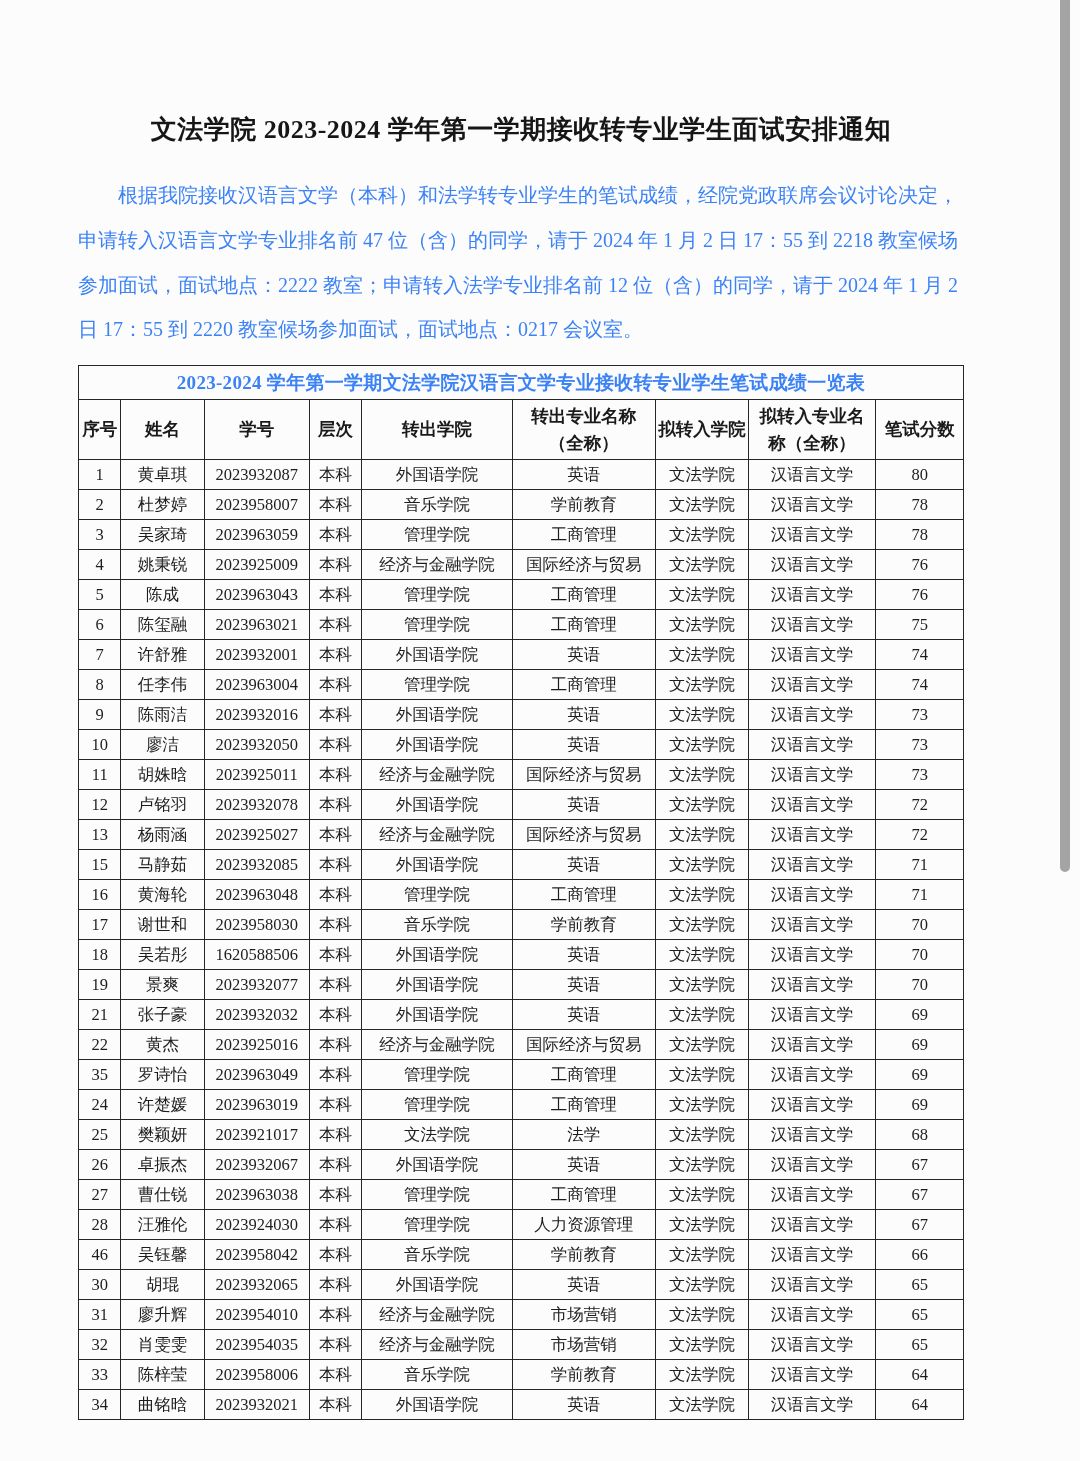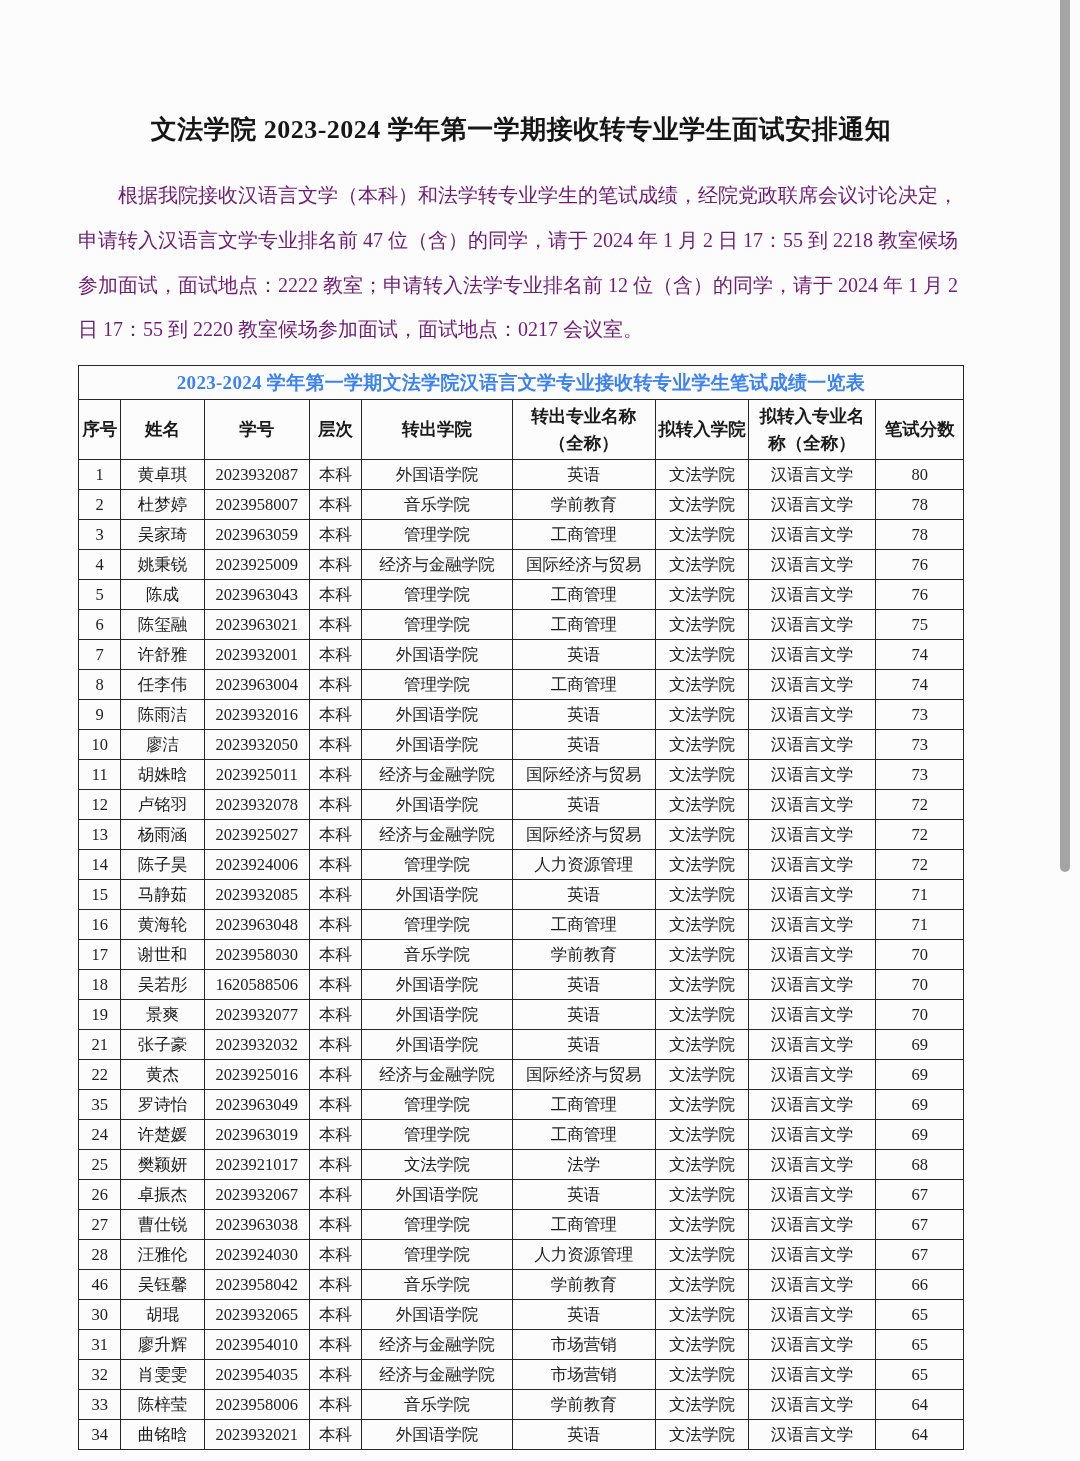--- a/index.html
+++ b/index.html
@@ -30,21 +30,21 @@
     color: #161616;
     letter-spacing: 0.5px;
     font-family: Liberation Serif, serif;
   }
   .doc-paragraph {
     margin: 26px 6px 0 0;
     font-size: 20px;
     line-height: 2.24;
     text-align: justify;
     text-indent: 2em;
-    color: #701a75;
+    color: #3b82f6;
   }
   table.score-table {
     margin-top: 13px;
     border-collapse: collapse;
     width: 100%;
     table-layout: fixed;
   }
   table.score-table th,
   table.score-table td {
     border: 1.6px solid #262626;
@@ -262,31 +262,20 @@
           <td>杨雨涵</td>
           <td>2023925027</td>
           <td>本科</td>
           <td>经济与金融学院</td>
           <td>国际经济与贸易</td>
           <td>文法学院</td>
           <td>汉语言文学</td>
           <td>72</td>
         </tr>
         <tr>
-          <td>14</td>
-          <td>陈子昊</td>
-          <td>2023924006</td>
-          <td>本科</td>
-          <td>管理学院</td>
-          <td>人力资源管理</td>
-          <td>文法学院</td>
-          <td>汉语言文学</td>
-          <td>72</td>
-        </tr>
-        <tr>
           <td>15</td>
           <td>马静茹</td>
           <td>2023932085</td>
           <td>本科</td>
           <td>外国语学院</td>
           <td>英语</td>
           <td>文法学院</td>
           <td>汉语言文学</td>
           <td>71</td>
         </tr>

